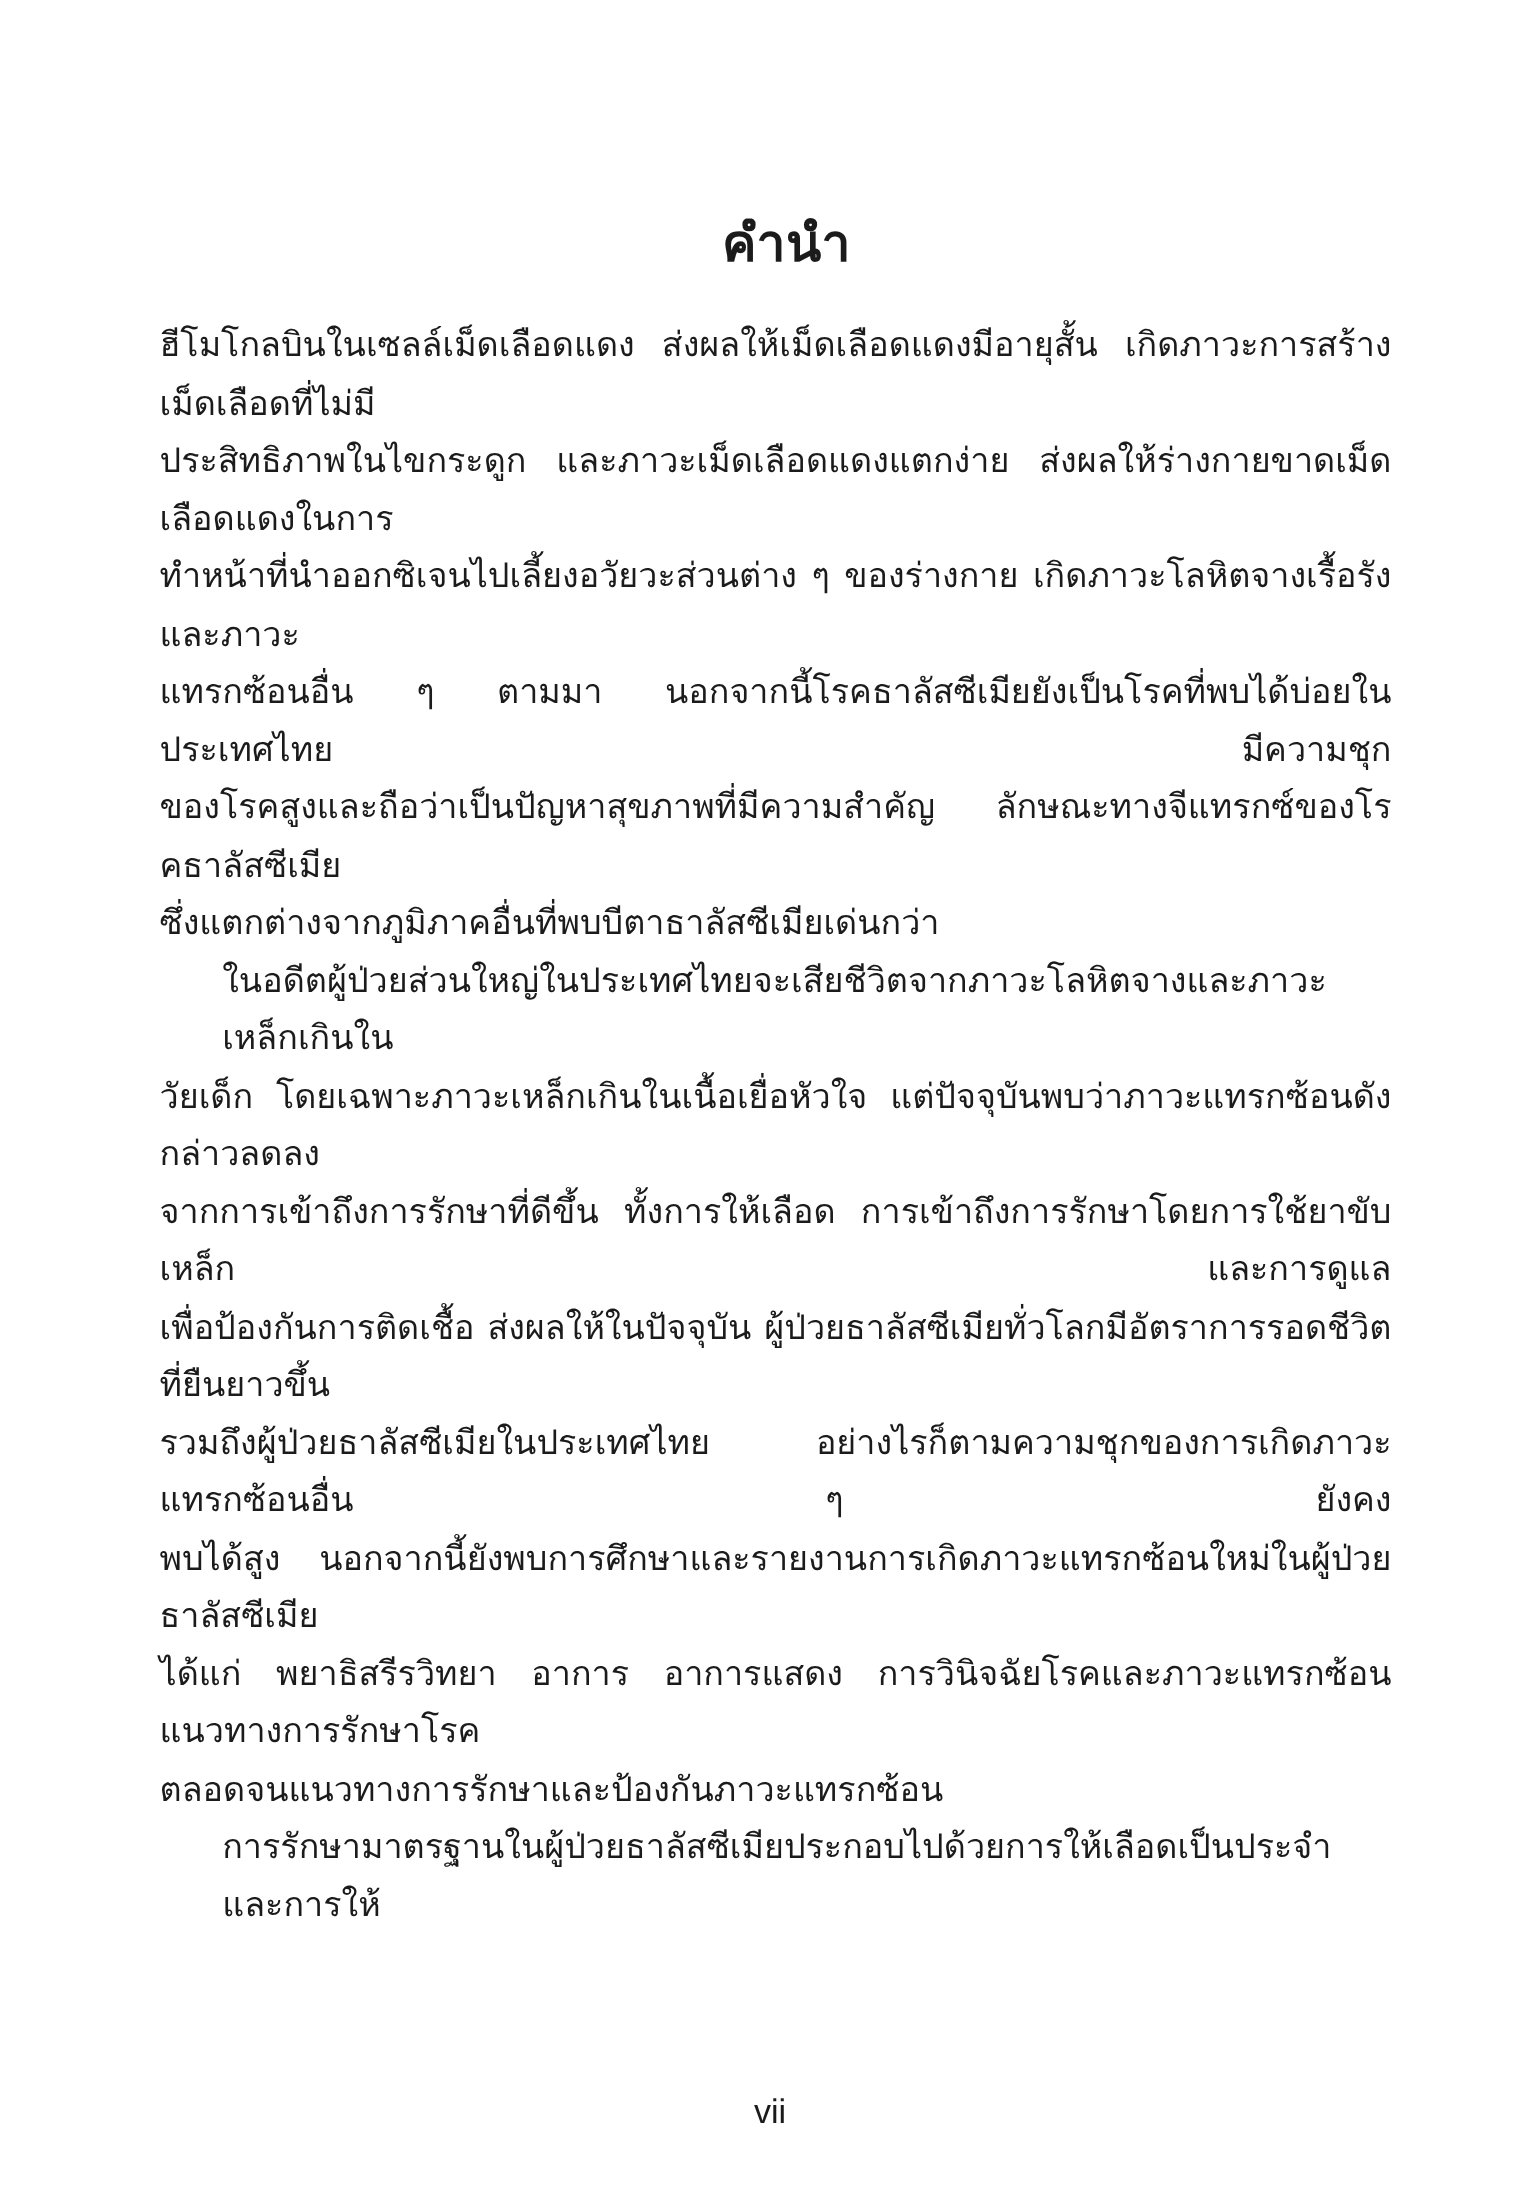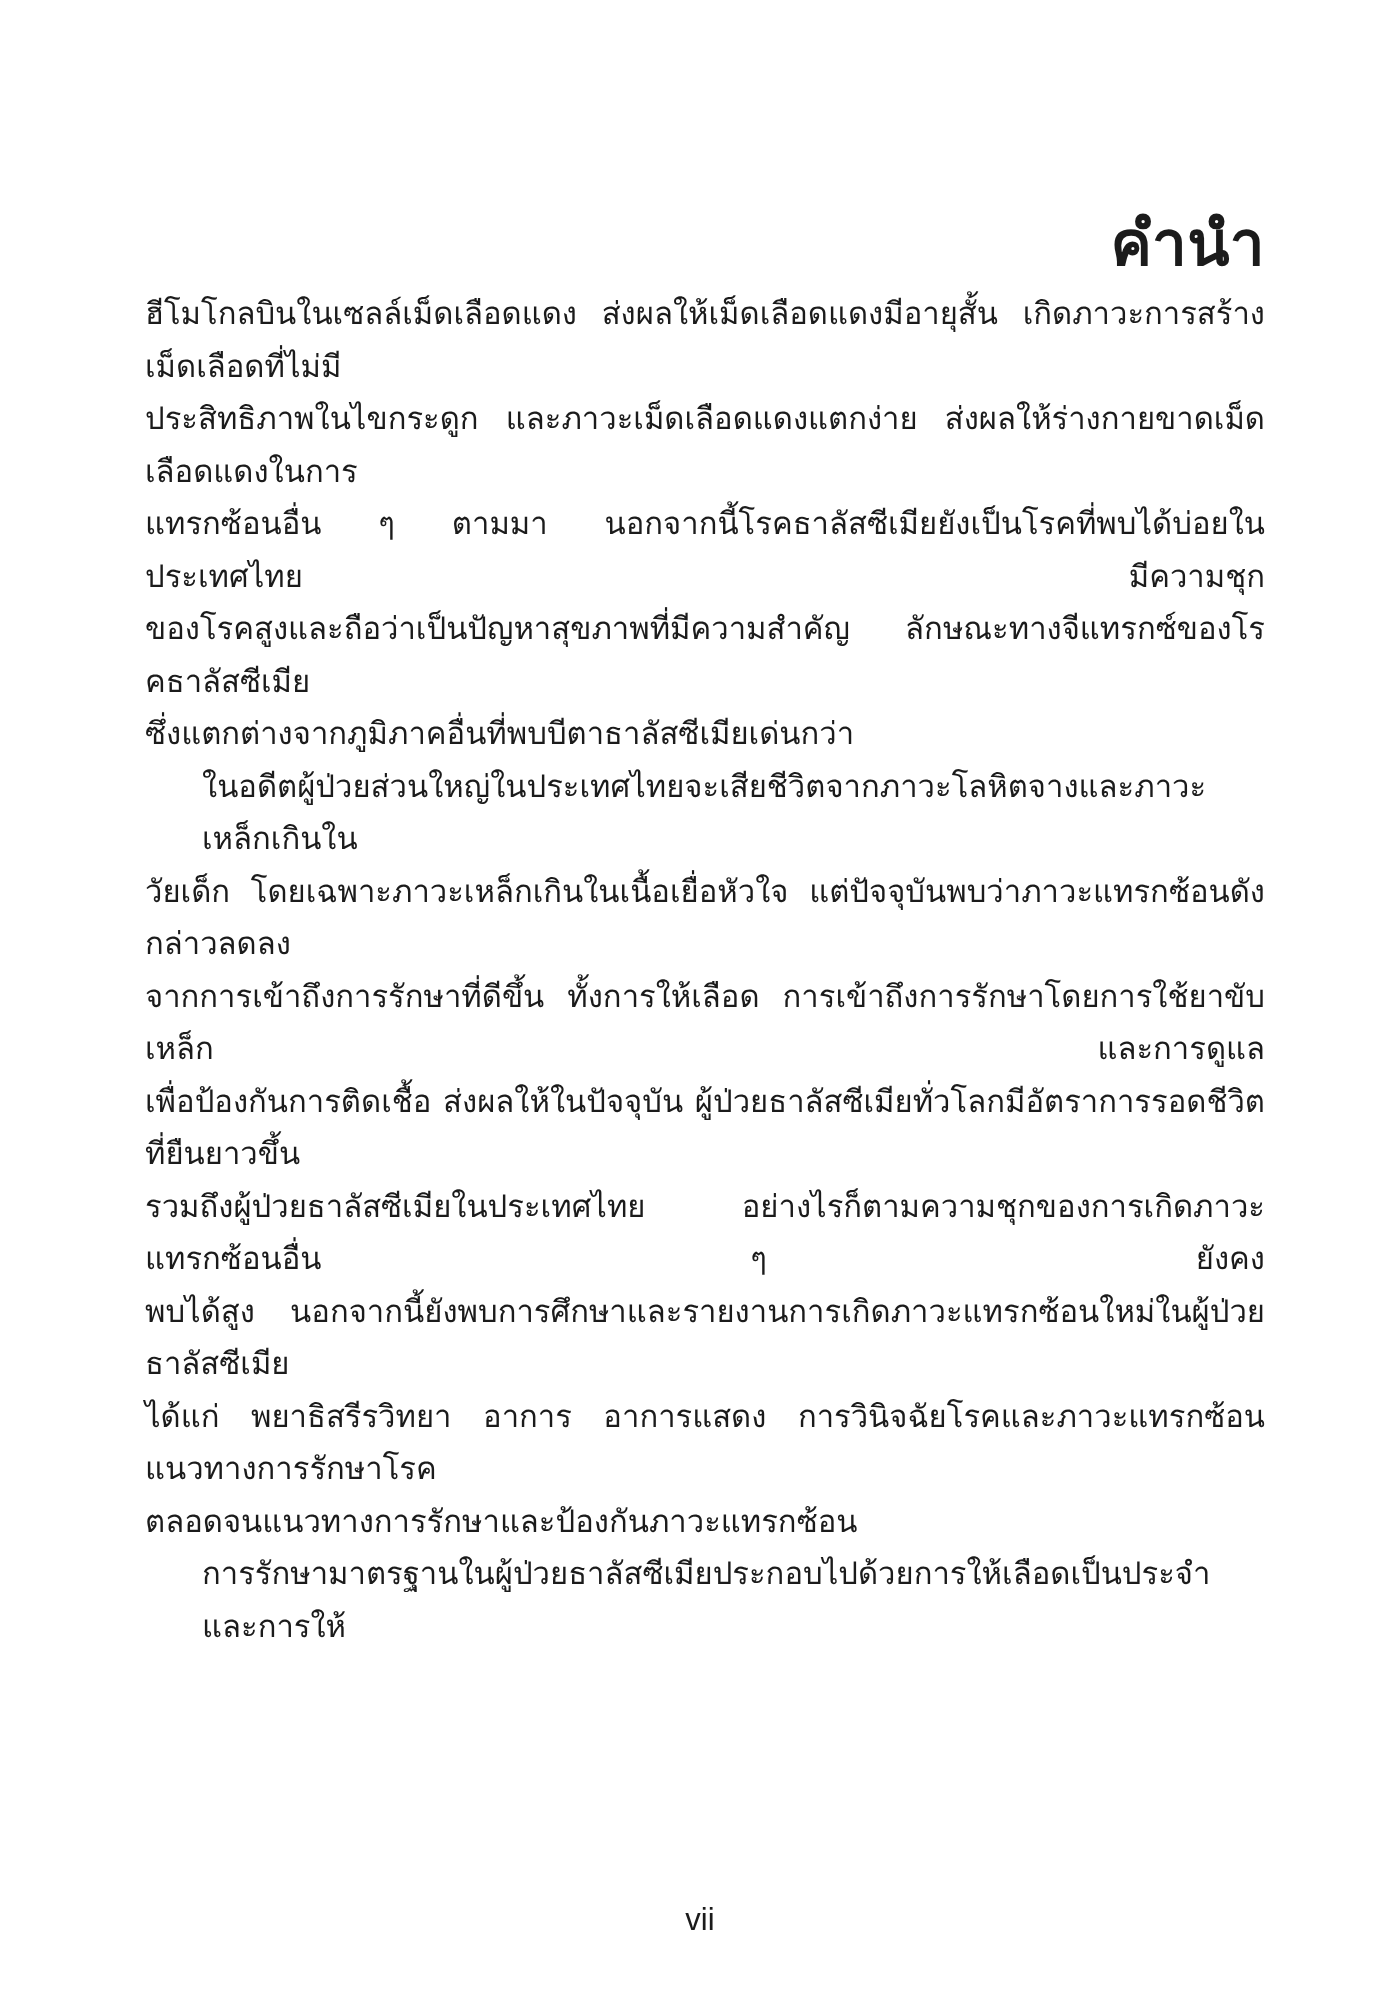--- a/index.html
+++ b/index.html
@@ -18,25 +18,25 @@
   .page {
     position: absolute;
     left: 0;
     top: 0;
     width: 1400px;
     height: 2000px;
     background: #ffffff;
   }
   .doc-title {
     position: absolute;
-    left: 145px;
+    left: 155px;
     top: 152px;
     width: 1120px;
-    text-align: right;
-    font-size: 62px;
+    text-align: center;
+    font-size: 47px;
     font-weight: 700;
     letter-spacing: 0.5px;
   }
   .body-text {
     position: absolute;
     left: 145px;
     top: 288px;
     width: 1120px;
   }
   .paragraph {
@@ -72,20 +72,21 @@
 <body>
 
 <div class="page">
 
   <h1 class="doc-title">คำนำ</h1>
 
   <div class="body-text">
       <div class="paragraph">
         <div class="line">ฮีโมโกลบินในเซลล์เม็ดเลือดแดง ส่งผลให้เม็ดเลือดแดงมีอายุสั้น เกิดภาวะการสร้างเม็ดเลือดที่ไม่มี</div>
         <div class="line">ประสิทธิภาพในไขกระดูก และภาวะเม็ดเลือดแดงแตกง่าย ส่งผลให้ร่างกายขาดเม็ดเลือดแดงในการ</div>
+        <div class="line">ทำหน้าที่นำออกซิเจนไปเลี้ยงอวัยวะส่วนต่าง ๆ ของร่างกาย เกิดภาวะโลหิตจางเรื้อรังและภาวะ</div>
         <div class="line">แทรกซ้อนอื่น ๆ ตามมา นอกจากนี้โรคธาลัสซีเมียยังเป็นโรคที่พบได้บ่อยในประเทศไทย มีความชุก</div>
         <div class="line">ของโรคสูงและถือว่าเป็นปัญหาสุขภาพที่มีความสำคัญ ลักษณะทางจีแทรกซ์ของโรคธาลัสซีเมีย</div>
         <div class="line last">ซึ่งแตกต่างจากภูมิภาคอื่นที่พบบีตาธาลัสซีเมียเด่นกว่า</div>
       </div>
       <div class="paragraph">
         <div class="line first">ในอดีตผู้ป่วยส่วนใหญ่ในประเทศไทยจะเสียชีวิตจากภาวะโลหิตจางและภาวะเหล็กเกินใน</div>
         <div class="line">วัยเด็ก โดยเฉพาะภาวะเหล็กเกินในเนื้อเยื่อหัวใจ แต่ปัจจุบันพบว่าภาวะแทรกซ้อนดังกล่าวลดลง</div>
         <div class="line">จากการเข้าถึงการรักษาที่ดีขึ้น ทั้งการให้เลือด การเข้าถึงการรักษาโดยการใช้ยาขับเหล็ก และการดูแล</div>
         <div class="line">เพื่อป้องกันการติดเชื้อ ส่งผลให้ในปัจจุบัน ผู้ป่วยธาลัสซีเมียทั่วโลกมีอัตราการรอดชีวิตที่ยืนยาวขึ้น</div>
         <div class="line">รวมถึงผู้ป่วยธาลัสซีเมียในประเทศไทย อย่างไรก็ตามความชุกของการเกิดภาวะแทรกซ้อนอื่น ๆ ยังคง</div>

